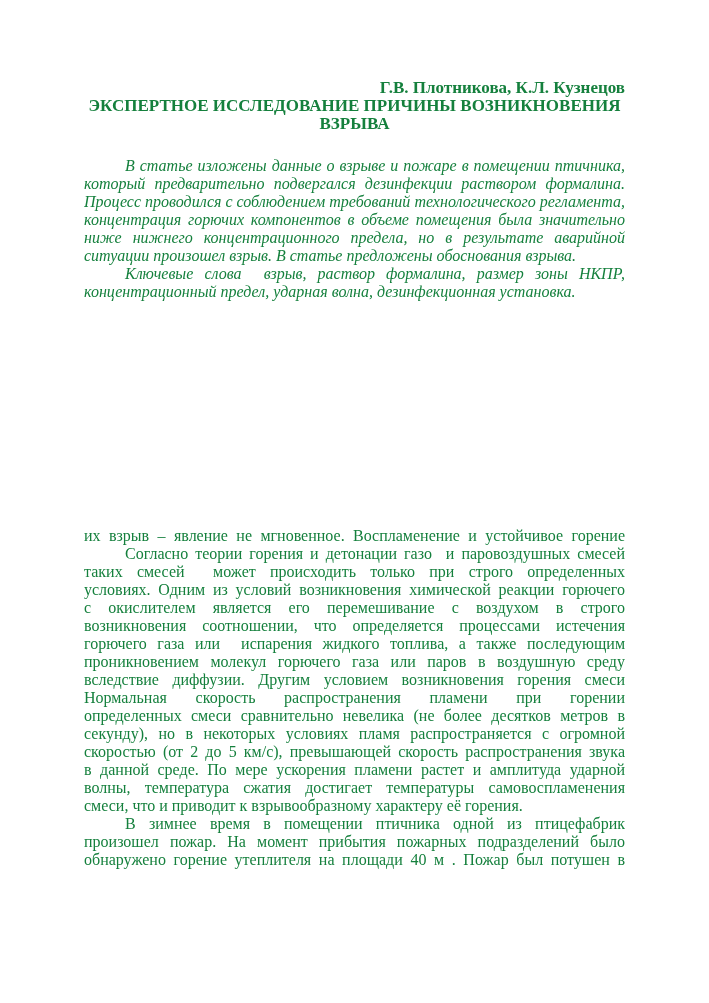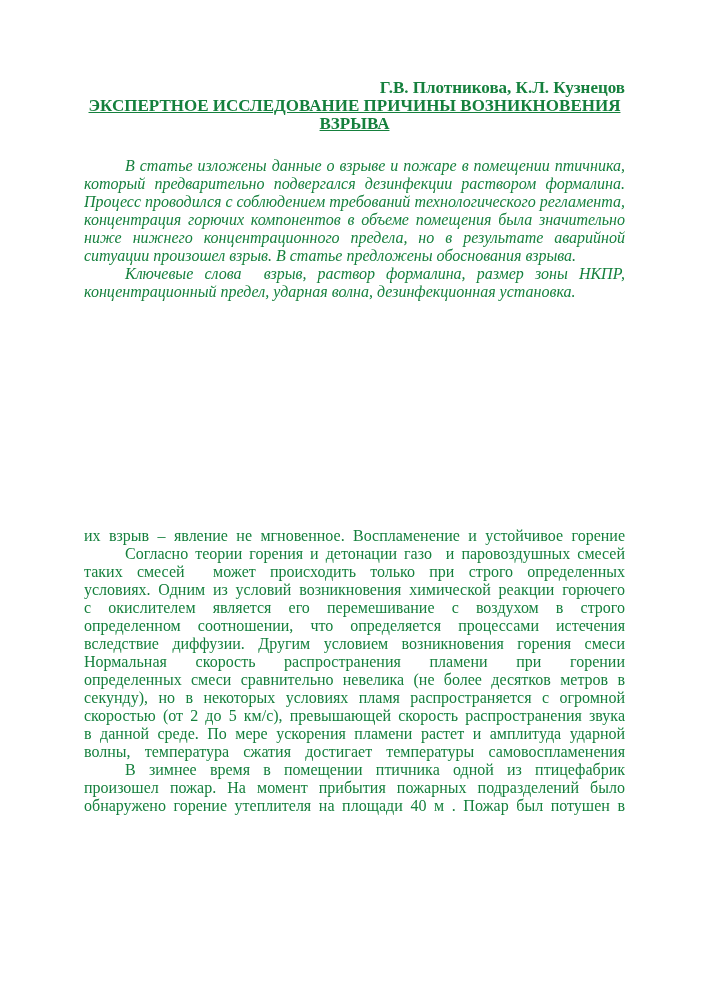--- a/index.html
+++ b/index.html
@@ -27,21 +27,20 @@
     line-height: 19px;
     font-weight: bold;
     text-align: right;
     white-space: nowrap;
   }
   .title-line {
     font-size: 17px;
     line-height: 18px;
     font-weight: bold;
     text-align: center;
-    text-decoration: underline;
   }
   .spacer-title {
     height: 24px;
   }
   .abstract {
     font-style: italic;
   }
   .content-gap {
     height: 226px;
   }
@@ -95,28 +94,31 @@
 
     <div class="content-gap"></div>
 
     <div class="body-text">
         <div class="para">
           <div class="line j">их взрыв – явление не мгновенное. Воспламенение и устойчивое горение</div>
           <div class="line j first">Согласно теории горения и детонации газо&nbsp; и паровоздушных смесей</div>
           <div class="line j">таких смесей&nbsp; может происходить только при строго определенных</div>
           <div class="line j">условиях. Одним из условий возникновения химической реакции горючего</div>
           <div class="line j">с окислителем является его перемешивание с воздухом в строго</div>
-          <div class="line j">определенном соотношении, что определяется процессами истечения</div>
+          <div class="line j">возникновения соотношении, что определяется процессами истечения</div>
+          <div class="line j">горючего газа или&nbsp; испарения жидкого топлива, а также последующим</div>
+          <div class="line j">проникновением молекул горючего газа или паров в воздушную среду</div>
           <div class="line j">вследствие диффузии. Другим условием возникновения горения смеси</div>
           <div class="line j">Нормальная скорость распространения пламени при горении</div>
           <div class="line j">определенных смеси сравнительно невелика (не более десятков метров в</div>
           <div class="line j">секунду), но в некоторых условиях пламя распространяется с огромной</div>
           <div class="line j">скоростью (от 2 до 5 км/с), превышающей скорость распространения звука</div>
           <div class="line j">в данной среде. По мере ускорения пламени растет и амплитуда ударной</div>
           <div class="line j">волны, температура сжатия достигает температуры самовоспламенения</div>
+          <div class="line">смеси, что и приводит к взрывообразному характеру её горения.</div>
         </div>
         <div class="para">
           <div class="line j first">В зимнее время в помещении птичника одной из птицефабрик</div>
           <div class="line j">произошел пожар. На момент прибытия пожарных подразделений было</div>
           <div class="line j">обнаружено горение утеплителя на площади 40 м . Пожар был потушен в</div>
         </div>
       </div>
 
   </div>
 </div>

